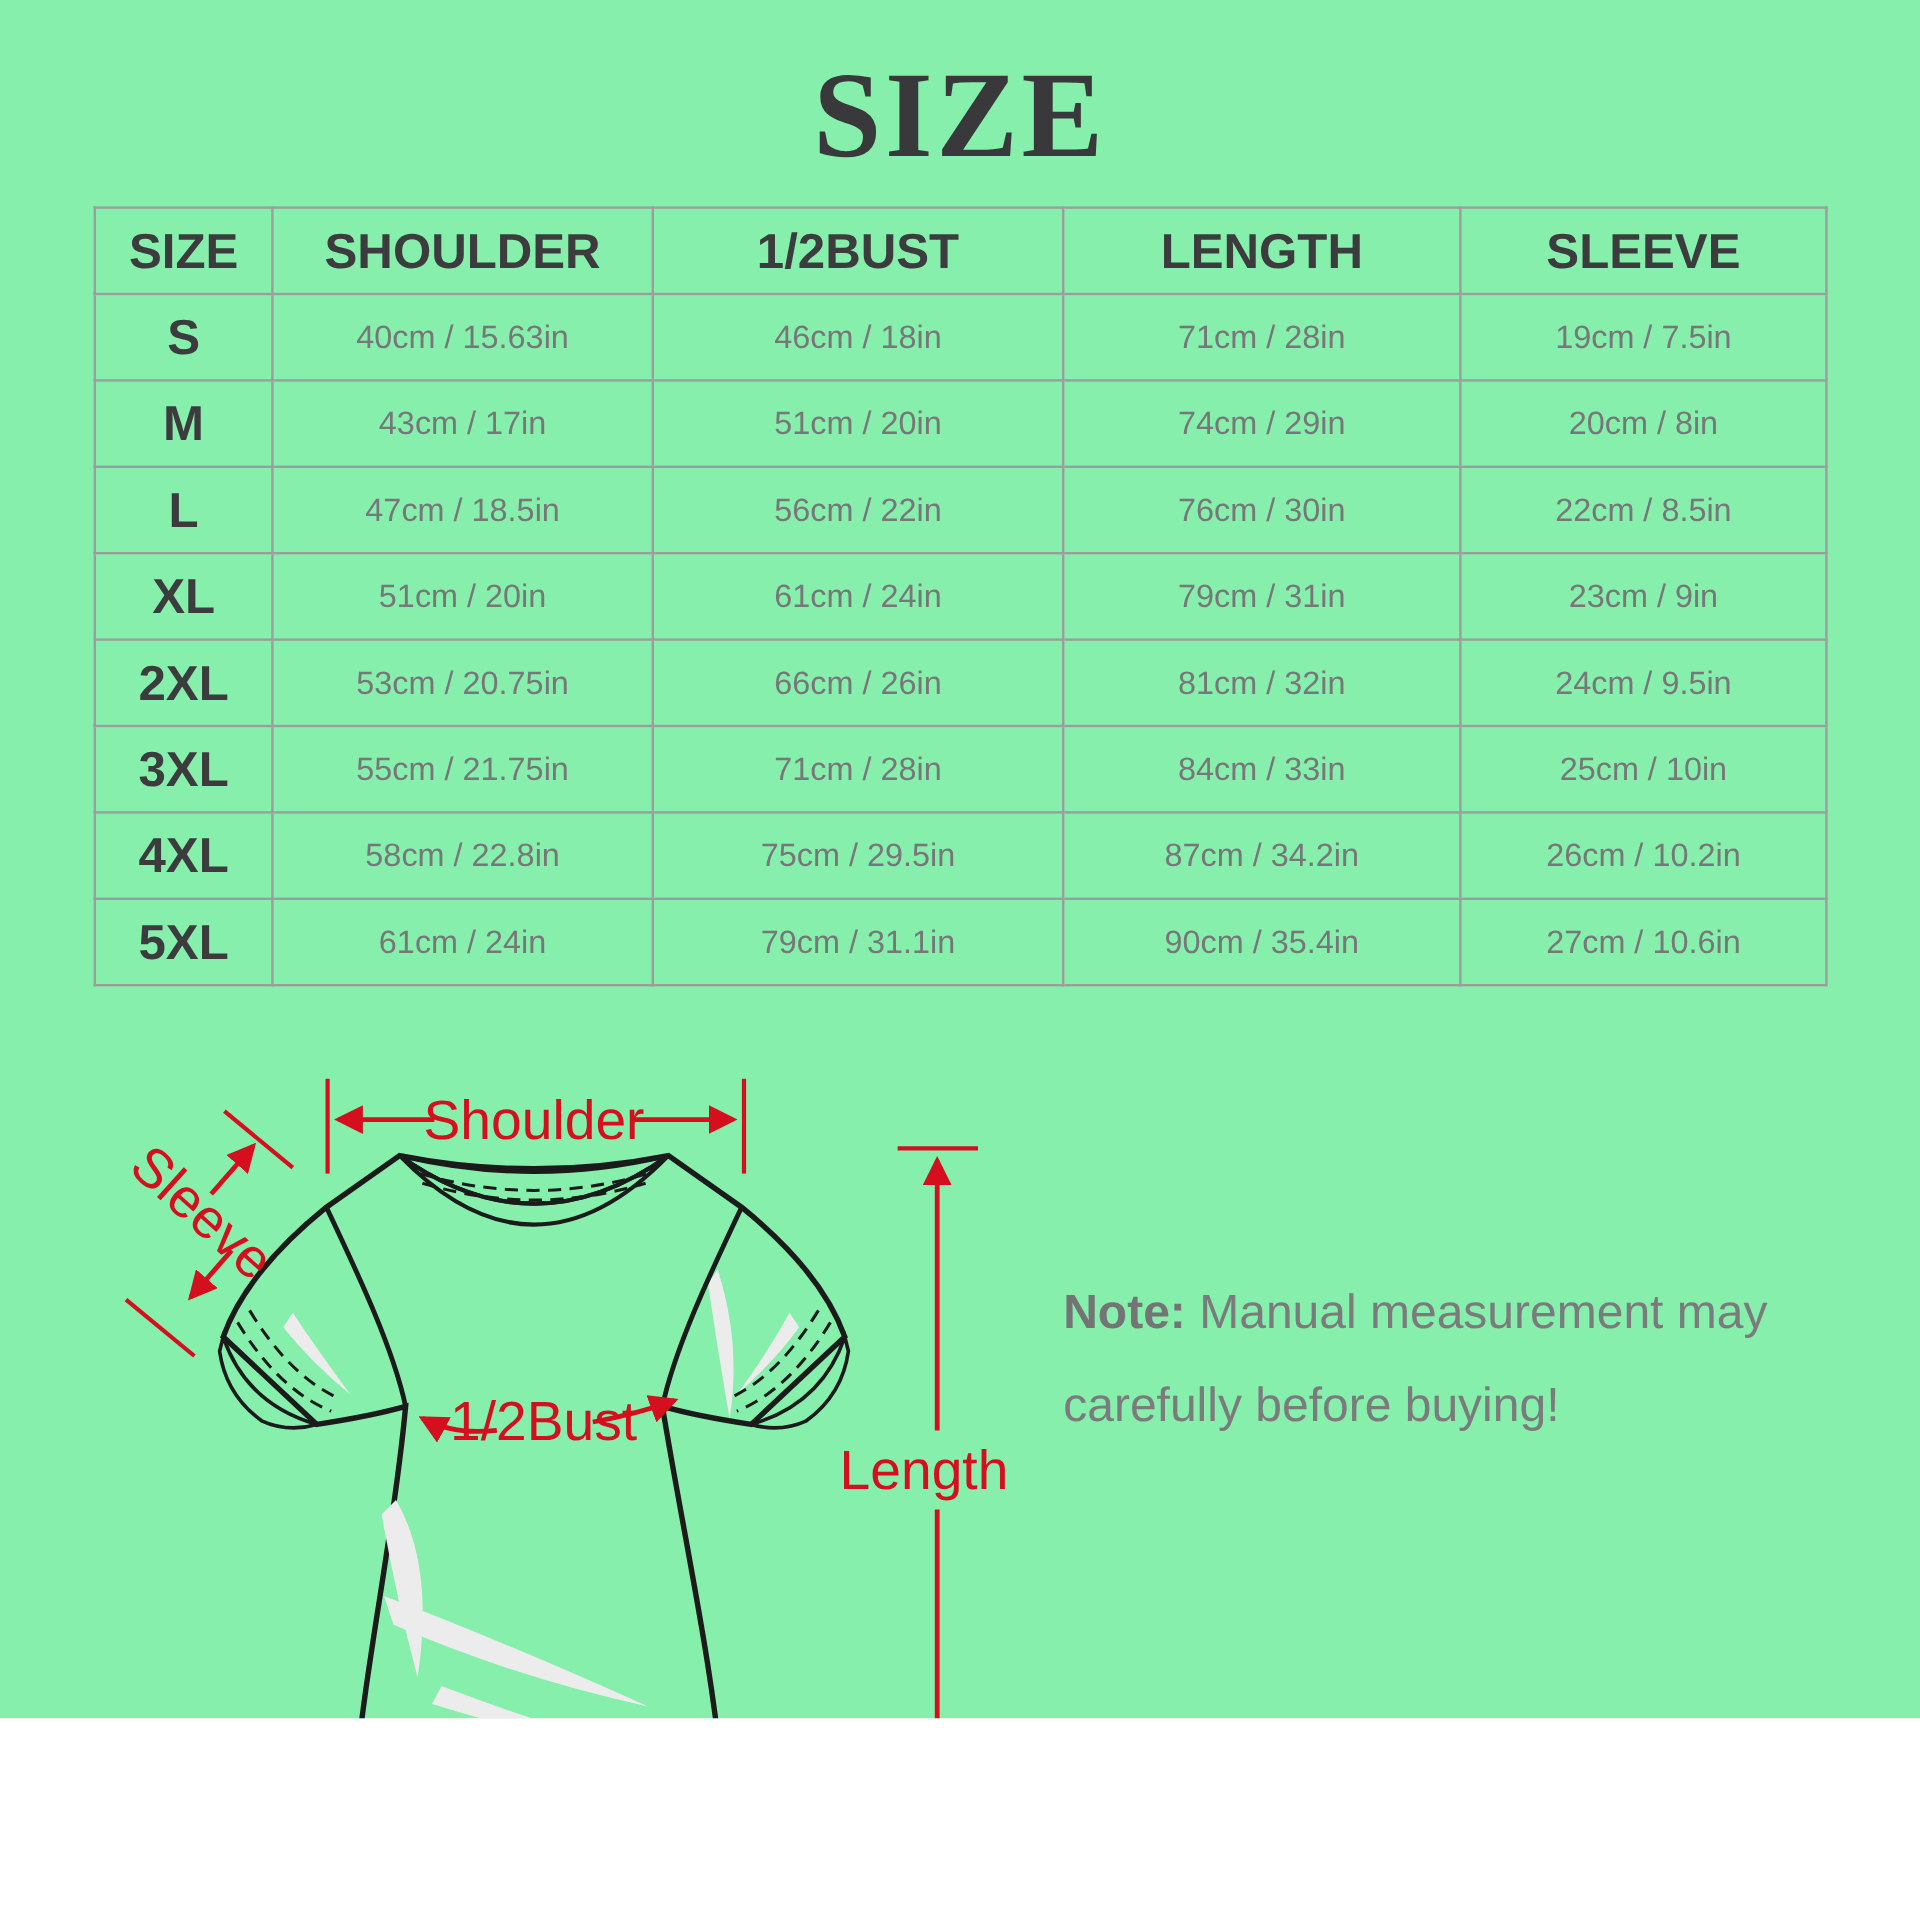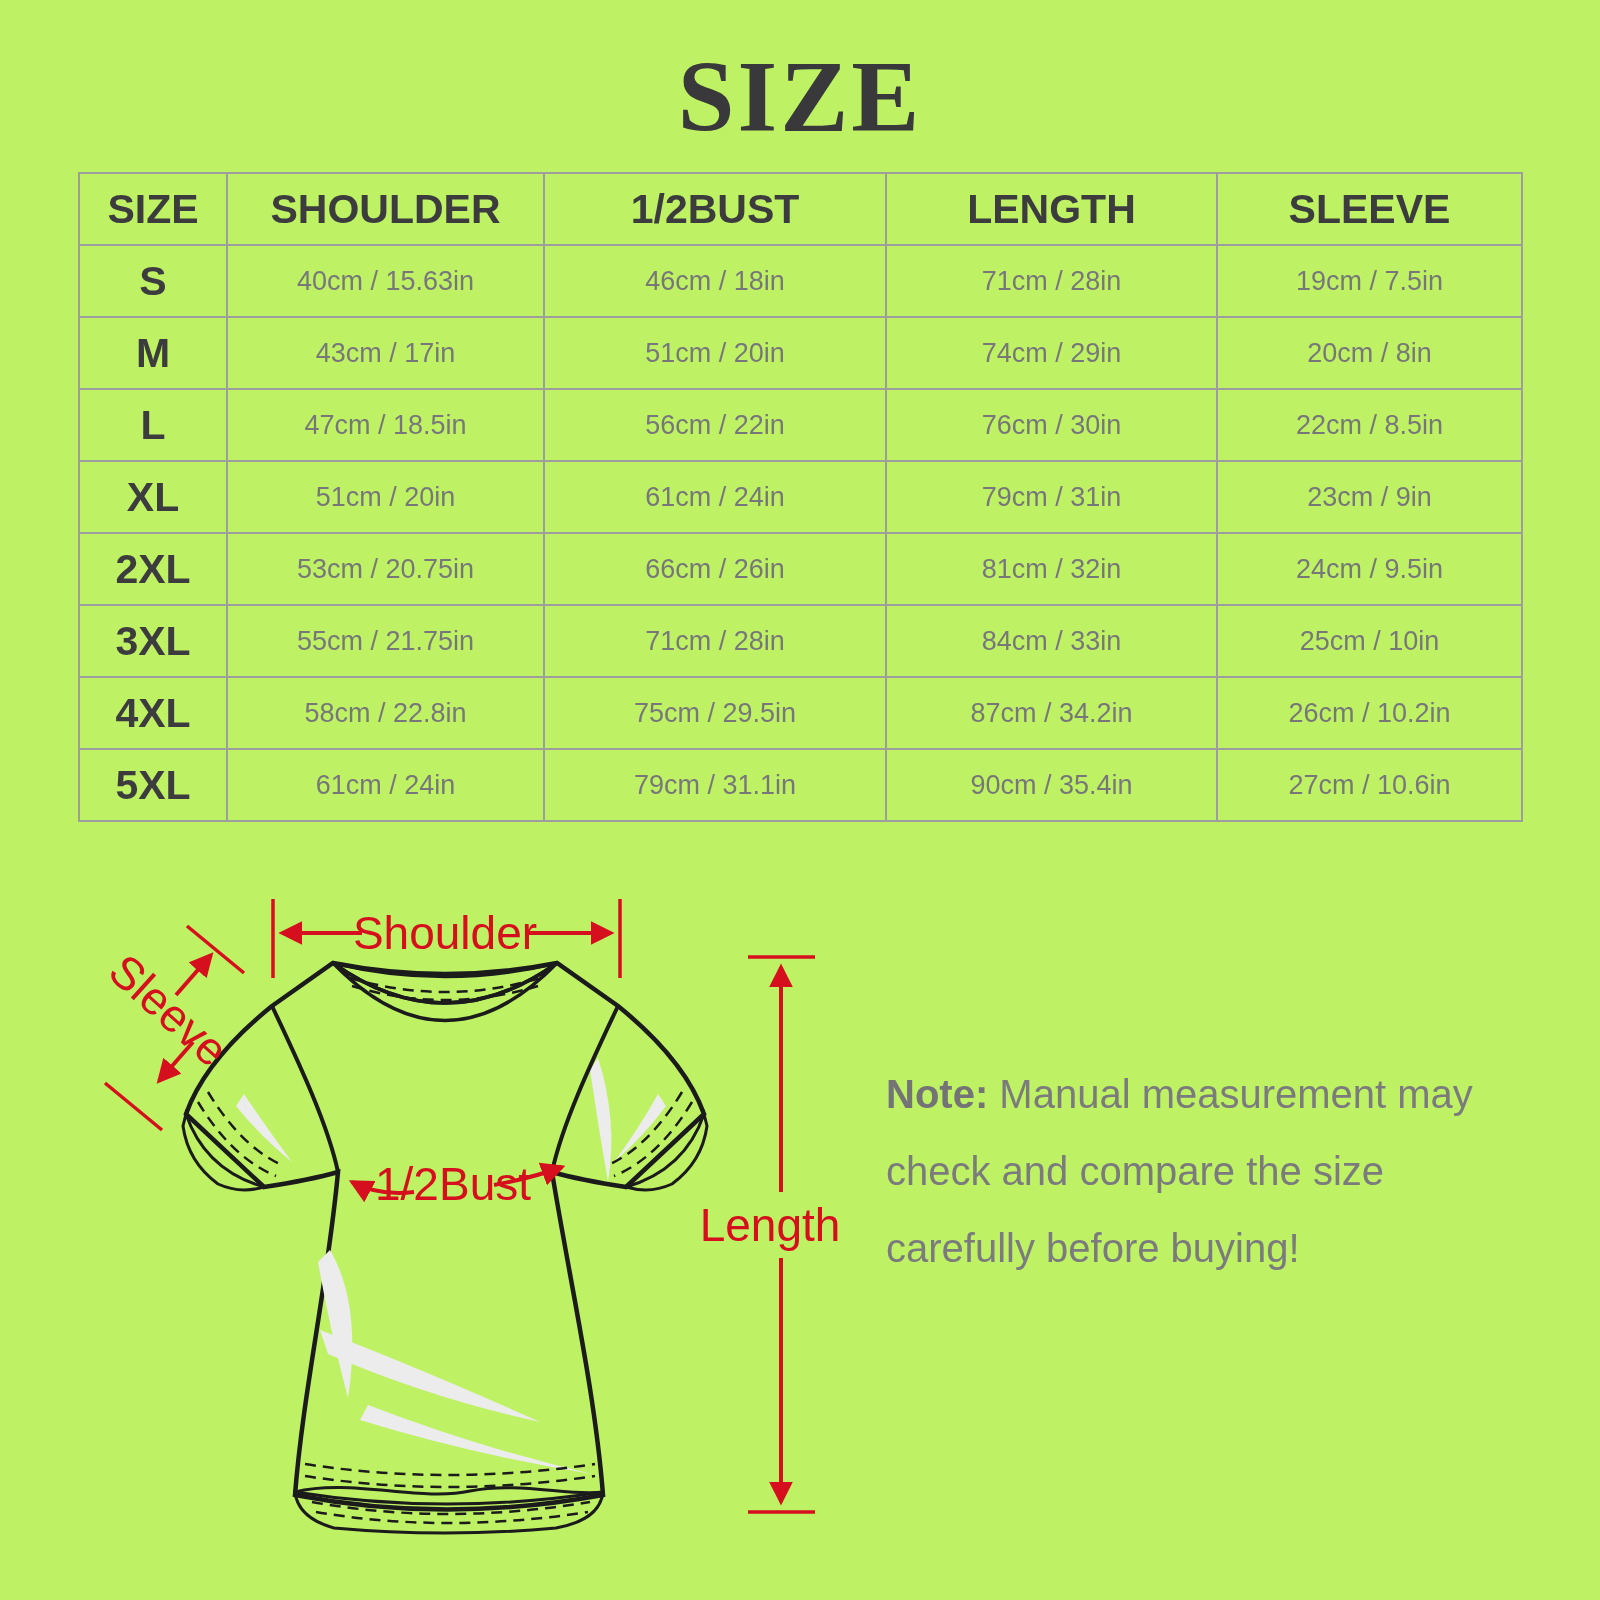--- a/index.html
+++ b/index.html
@@ -1,16 +1,16 @@
 <!DOCTYPE html>
 <html><head>
 <meta charset="utf-8">
 <style>
   html,body{margin:0;padding:0;background:#fff;}
-  .canvas{position:relative;width:1600px;height:1600px;background:#bef264;overflow:hidden;
+  .canvas{position:relative;width:1600px;height:1432px;background:#86efac;overflow:hidden;
           font-family:"Liberation Sans",sans-serif;}
   .title{position:absolute;top:38px;left:0;width:1600px;text-align:center;
          font-family:"Liberation Serif",serif;font-weight:bold;font-size:102px;
          color:#39393b;letter-spacing:3px;}
   table.size-table{position:absolute;left:78px;top:172px;width:1443px;
                    border-collapse:collapse;table-layout:fixed;}
   table.size-table th,table.size-table td{
       border:2px solid #9d9d9d;height:70px;text-align:center;vertical-align:middle;
       padding:0;overflow:hidden;white-space:nowrap;}
   table.size-table th{font-size:41px;font-weight:bold;color:#3c3c3e;}
@@ -186,17 +186,16 @@
       <line class="red-tick" x1="748" y1="957" x2="815" y2="957"></line>
       <line class="red-tick" x1="748" y1="1512" x2="815" y2="1512"></line>
       <line class="red-line" x1="781" y1="1192" x2="781" y2="967" marker-end="url(#ah)"></line>
       <line class="red-line" x1="781" y1="1258" x2="781" y2="1502" marker-end="url(#ah)"></line>
       <text class="red-text" x="770" y="1241" text-anchor="middle" font-size="48">Length</text>
     </g>
   </svg>
 
   <div class="note">
     <div><b>Note:</b><span> Manual measurement may</span></div>
-    <div>check and compare the size</div>
     <div>carefully before buying!</div>
   </div>
 
 </div>
 
 </body></html>

